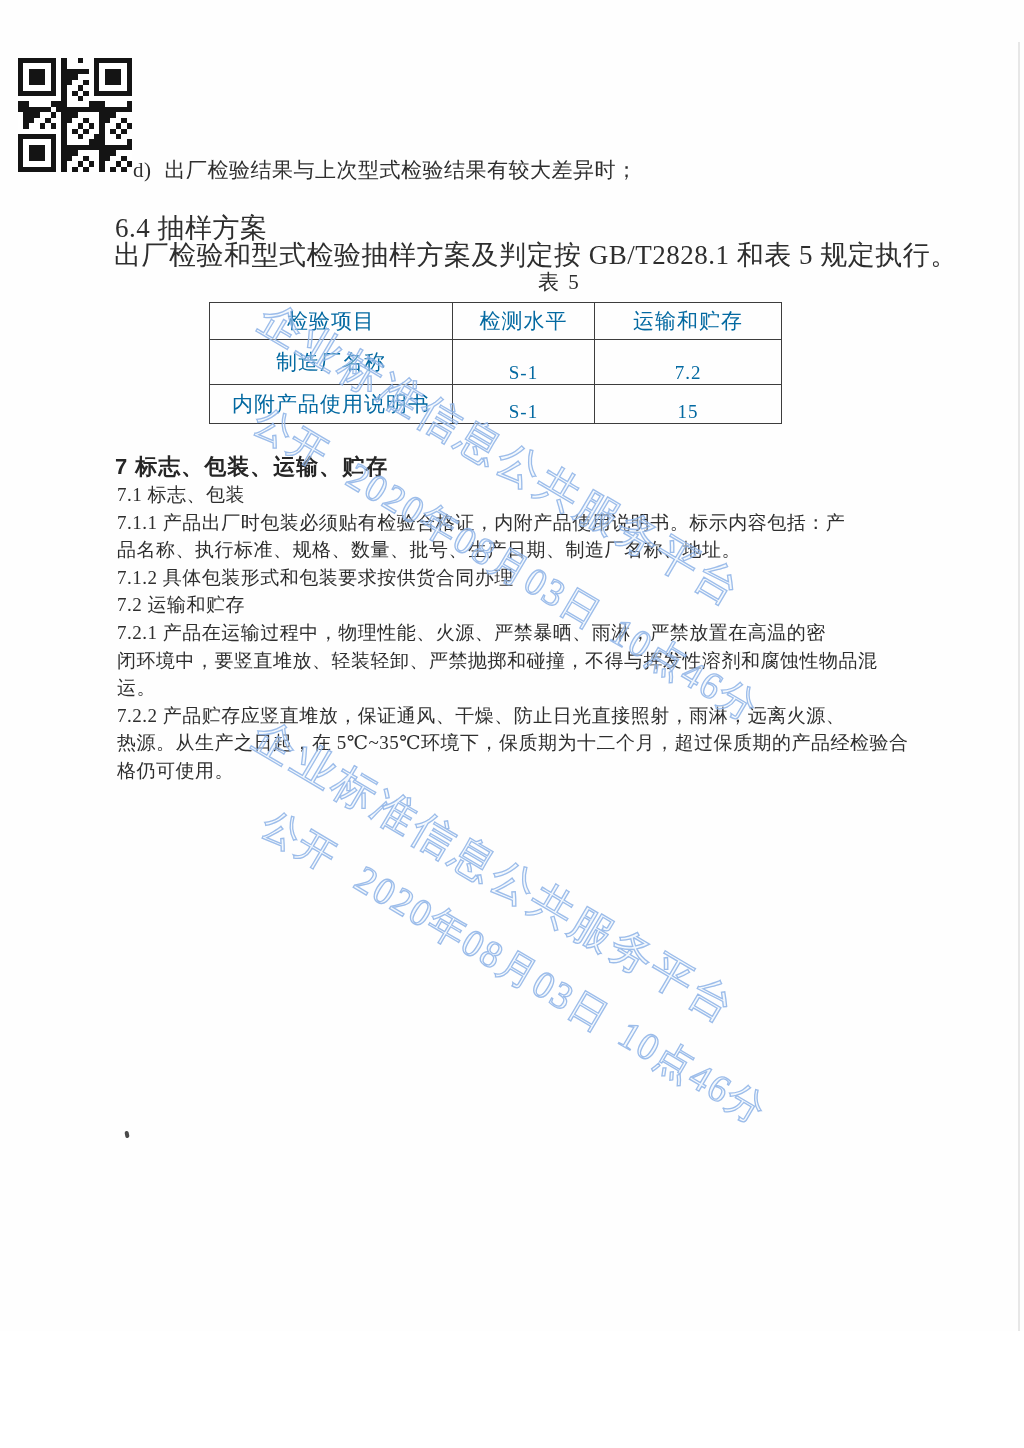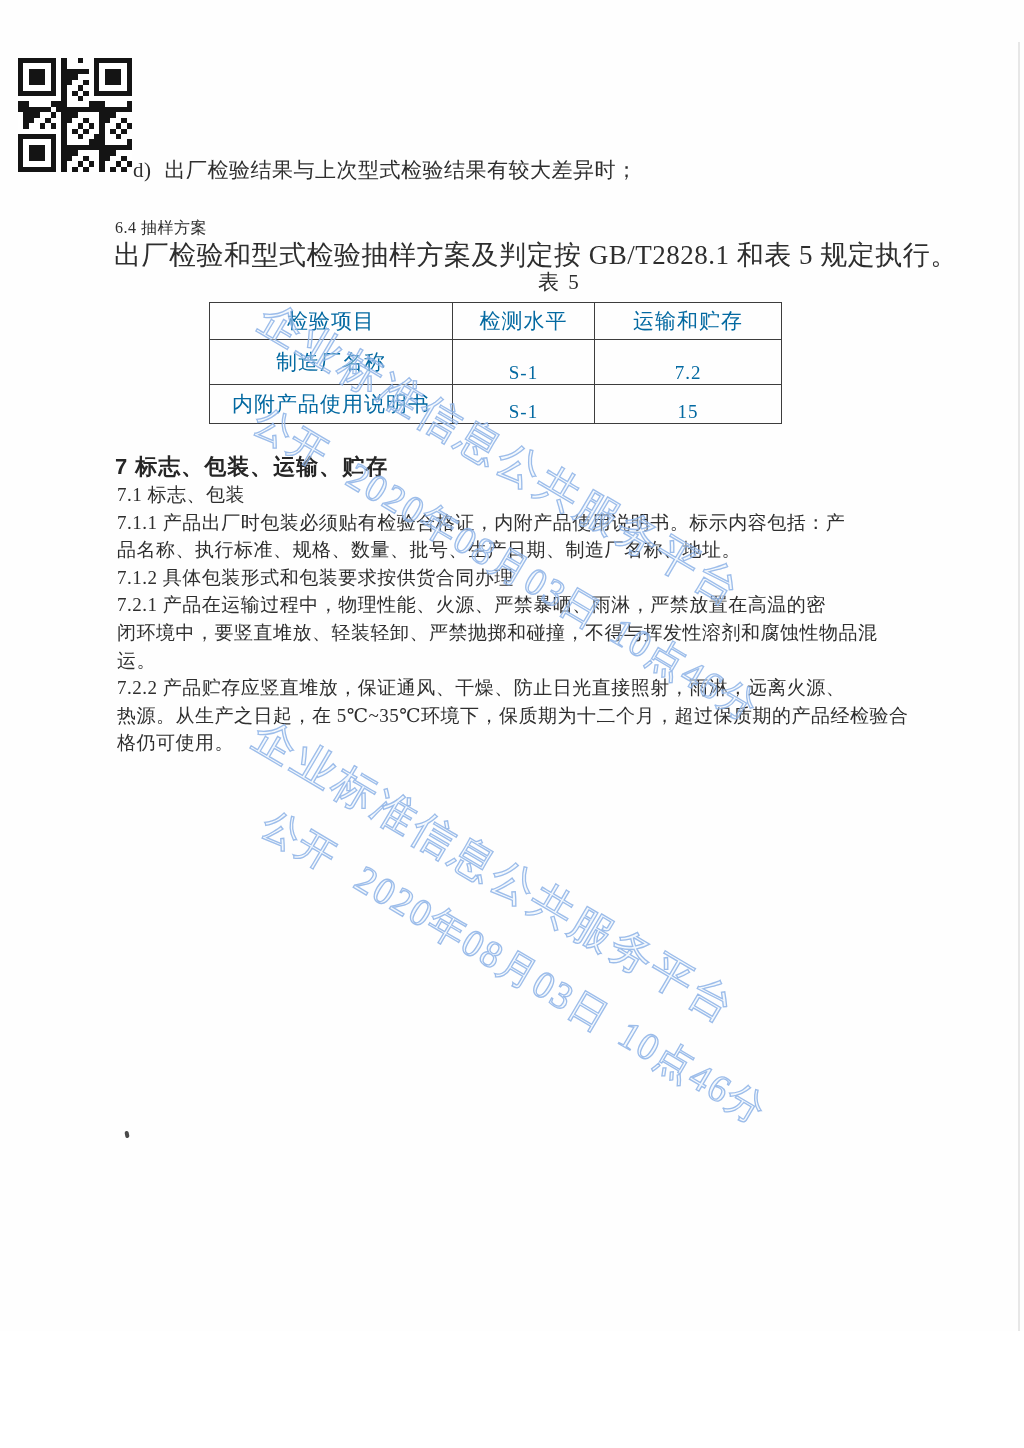--- a/index.html
+++ b/index.html
@@ -7,21 +7,21 @@
     position:relative;width:1024px;height:1331px;background:#fefefe;overflow:hidden;
     font-family:"Liberation Serif","DejaVu Serif",serif;color:#2e2e2e;
   }
   
   .qr{position:absolute;left:18px;top:58px;width:114px;height:114px;background:#fff;}
   .qr svg{width:100%;height:100%;display:block;}
   
   .line{white-space:nowrap;letter-spacing:0.5px;}
   .top-list{position:absolute;left:133px;top:156px;font-size:21px;line-height:28px;}
   .top-list .lbl{display:inline-block;margin-right:13px;}
-  .h64{position:absolute;left:115px;top:214px;font-size:16px;line-height:28px;}
+  .h64{position:absolute;left:115px;top:214px;font-size:27px;line-height:28px;}
   .p64{position:absolute;left:114px;top:241px;font-size:27px;line-height:28px;}
   .tbl-caption{position:absolute;left:538px;top:269px;font-size:21px;line-height:26px;letter-spacing:2px;}
   
   table.sample{
     position:absolute;left:209px;top:302px;width:572px;
     border-collapse:collapse;table-layout:fixed;
     font-size:21px;color:#0369a1;
   }
   table.sample td,table.sample th{
     border:1.6px solid #3d3d3d;font-weight:normal;text-align:center;padding:0;
@@ -243,20 +243,21 @@
       </tr>
     </tbody>
   </table>
 
   <div class="h7">7 标志、包装、运输、贮存</div>
   <div class="c7">
     <div class="line">7.1 标志、包装</div>
     <div class="line">7.1.1 产品出厂时包装必须贴有检验合格证，内附产品使用说明书。标示内容包括：产</div>
     <div class="line">品名称、执行标准、规格、数量、批号、生产日期、制造厂名称、地址。</div>
     <div class="line">7.1.2 具体包装形式和包装要求按供货合同办理</div>
+    <div class="line">7.2 运输和贮存</div>
     <div class="line">7.2.1 产品在运输过程中，物理性能、火源、严禁暴晒、雨淋，严禁放置在高温的密</div>
     <div class="line">闭环境中，要竖直堆放、轻装轻卸、严禁抛掷和碰撞，不得与挥发性溶剂和腐蚀性物品混</div>
     <div class="line">运。</div>
     <div class="line">7.2.2 产品贮存应竖直堆放，保证通风、干燥、防止日光直接照射，雨淋，远离火源、</div>
     <div class="line">热源。从生产之日起，在 5℃~35℃环境下，保质期为十二个月，超过保质期的产品经检验合</div>
     <div class="line">格仍可使用。</div>
   </div>
 
   <div class="wm wm-main" style="left:277px;top:290px;">企业标准信息公共服务平台</div>
   <div class="wm wm-sub" style="left:270px;top:396px;">

